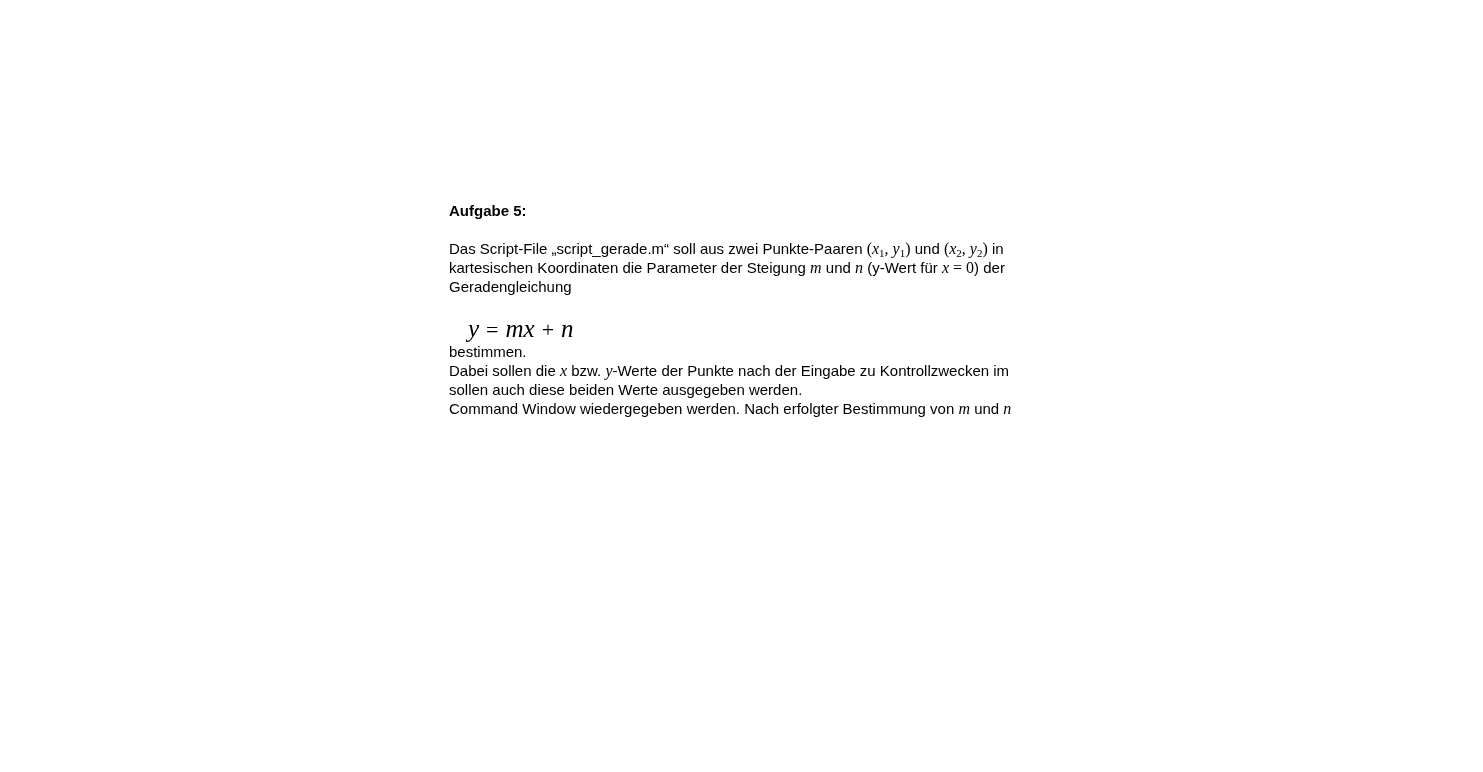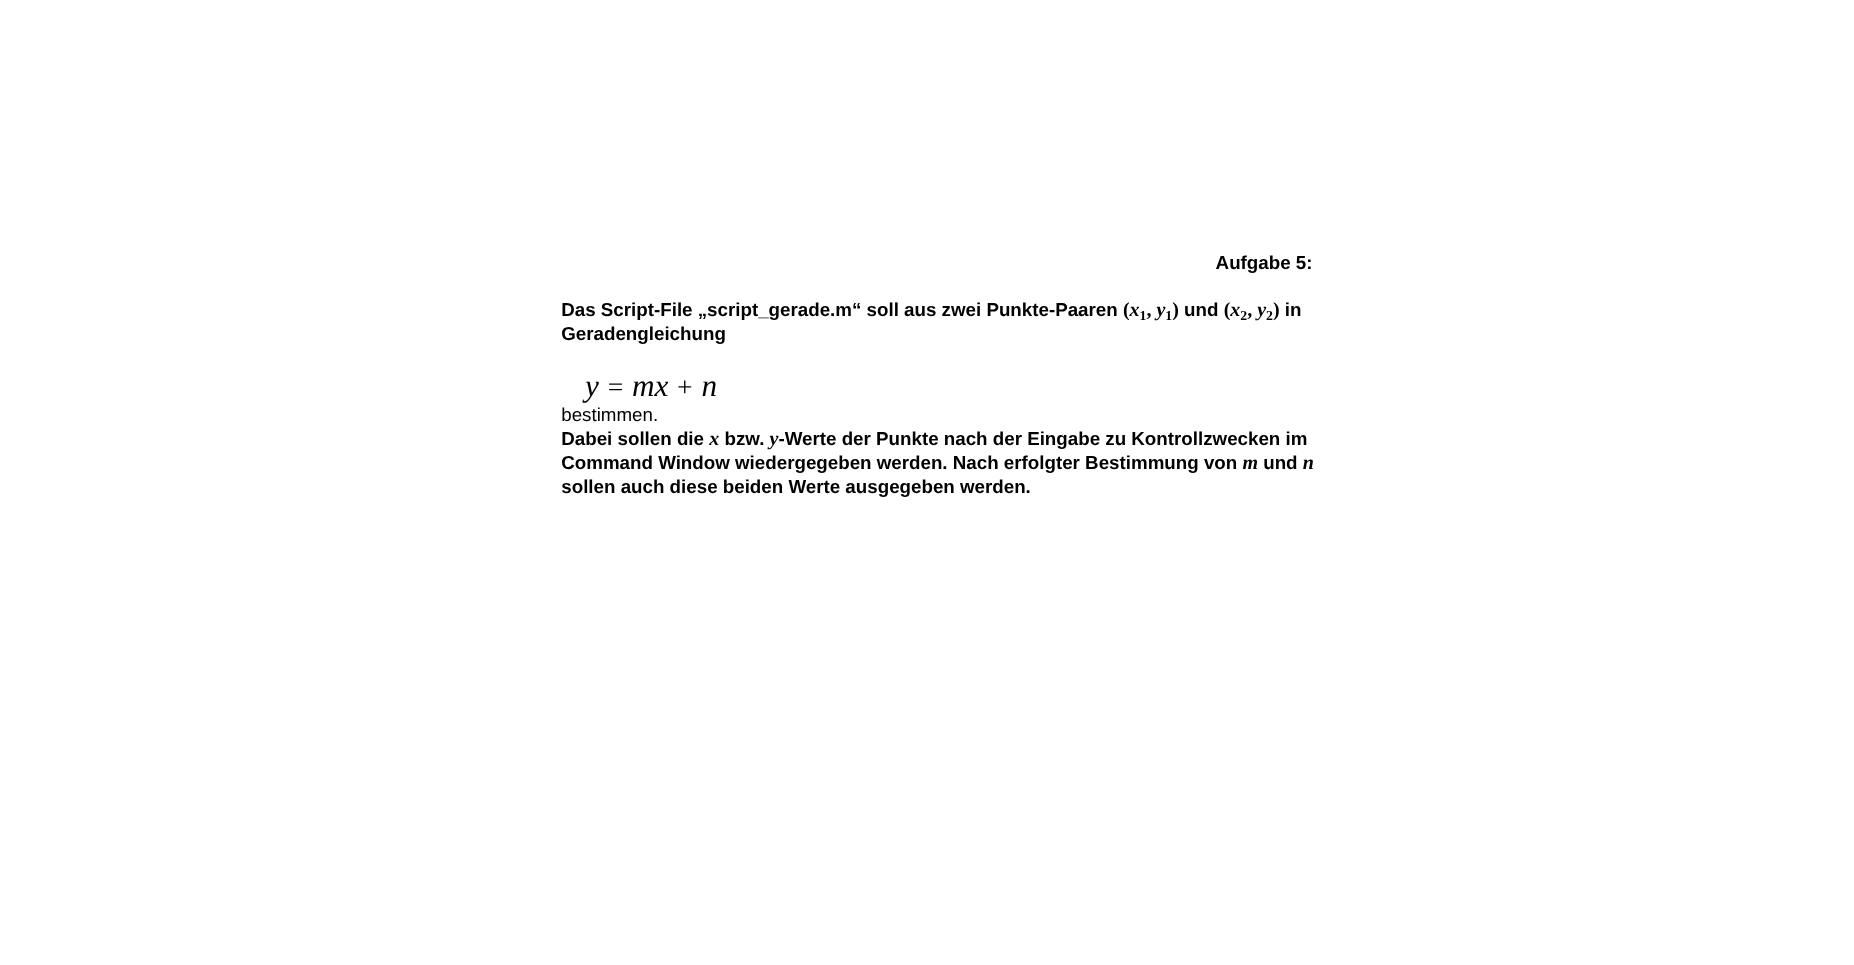--- a/index.html
+++ b/index.html
@@ -20,23 +20,22 @@
     position: absolute;
     left: 449px;
     top: 201px;
     width: 601px;
     font-size: 15px;
     line-height: 19px;
   }
   .heading {
     font-weight: bold;
     margin: 0 0 19px 0;
-    text-align: right;
   }
-  .para { margin: 0; font-weight: bold; }
+  .para { margin: 0; }
   .line { white-space: nowrap; }
   
   .seg-n { font-family: "Liberation Sans", "DejaVu Sans", sans-serif; }
   .seg-m {
     font-family: "Liberation Serif", "DejaVu Serif", serif;
     font-style: italic;
     font-size: 16px;
   }
   .seg-u {
     font-family: "Liberation Serif", "DejaVu Serif", serif;
@@ -64,27 +63,28 @@
 </head>
 <body>
 
 <div class="page">
   <div class="text-block">
 
     <div class="heading">Aufgabe 5:</div>
 
     <div class="para">
       <div class="line"><span class="seg-n">Das Script-File „script_gerade.m“ soll aus zwei Punkte-Paaren </span><span class="seg-u">(</span><span class="seg-m">x</span><sub class="seg-s">1</sub><span class="seg-u">, </span><span class="seg-m">y</span><sub class="seg-s">1</sub><span class="seg-u">)</span><span class="seg-n"> und </span><span class="seg-u">(</span><span class="seg-m">x</span><sub class="seg-s">2</sub><span class="seg-u">, </span><span class="seg-m">y</span><sub class="seg-s">2</sub><span class="seg-u">)</span><span class="seg-n"> in</span></div>
+      <div class="line"><span class="seg-n">kartesischen Koordinaten die Parameter der Steigung </span><span class="seg-m">m</span><span class="seg-n"> und </span><span class="seg-m">n</span><span class="seg-n"> (y-Wert für </span><span class="seg-m">x</span><span class="seg-u"> = 0</span><span class="seg-n">) der</span></div>
       <div class="line"><span class="seg-n">Geradengleichung</span></div>
     </div>
 
     <div class="equation"><span class="seg-m">y</span><span class="seg-u">=</span><span class="seg-m">mx</span><span class="seg-u">+</span><span class="seg-m">n</span></div>
 
     <div class="line">bestimmen.</div>
 
     <div class="para para2">
       <div class="line"><span class="seg-n">Dabei sollen die </span><span class="seg-m">x</span><span class="seg-n"> bzw. </span><span class="seg-m">y</span><span class="seg-n">-Werte der Punkte nach der Eingabe zu Kontrollzwecken im</span></div>
+      <div class="line"><span class="seg-n">sollen auch diese beiden Werte ausgegeben werden.</span></div>
       <div class="line"><span class="seg-n">Command Window wiedergegeben werden. Nach erfolgter Bestimmung von </span><span class="seg-m">m</span><span class="seg-n"> und </span><span class="seg-m">n</span></div>
-      <div class="line"><span class="seg-n">sollen auch diese beiden Werte ausgegeben werden.</span></div>
     </div>
 
   </div>
 </div>
 
 </body></html>

